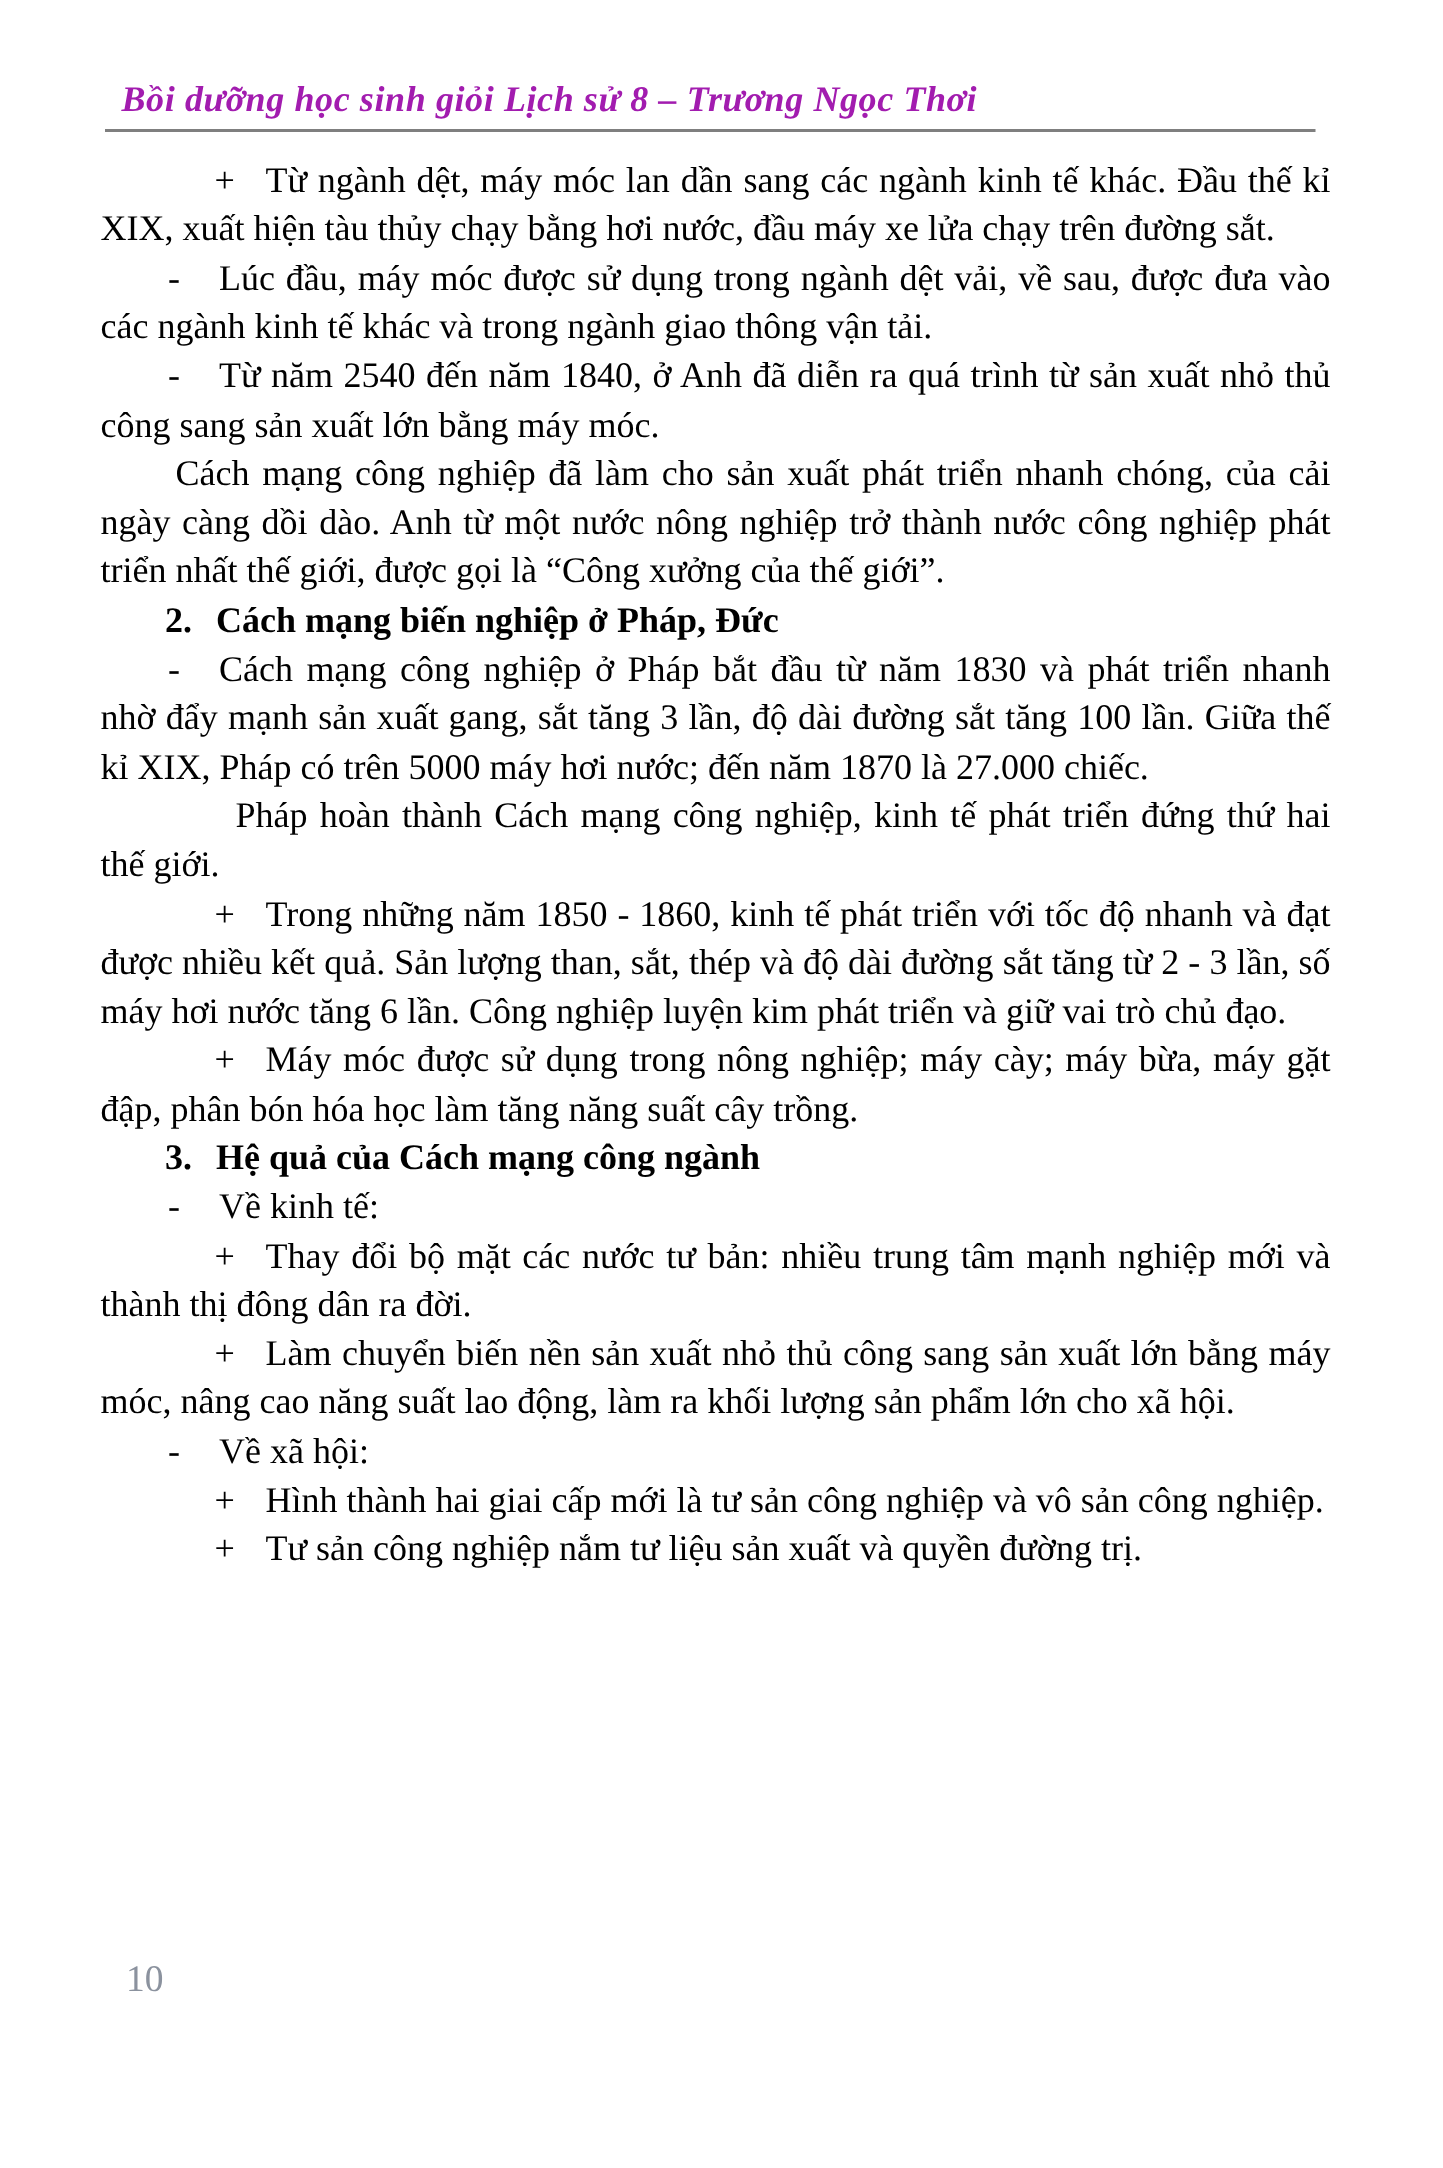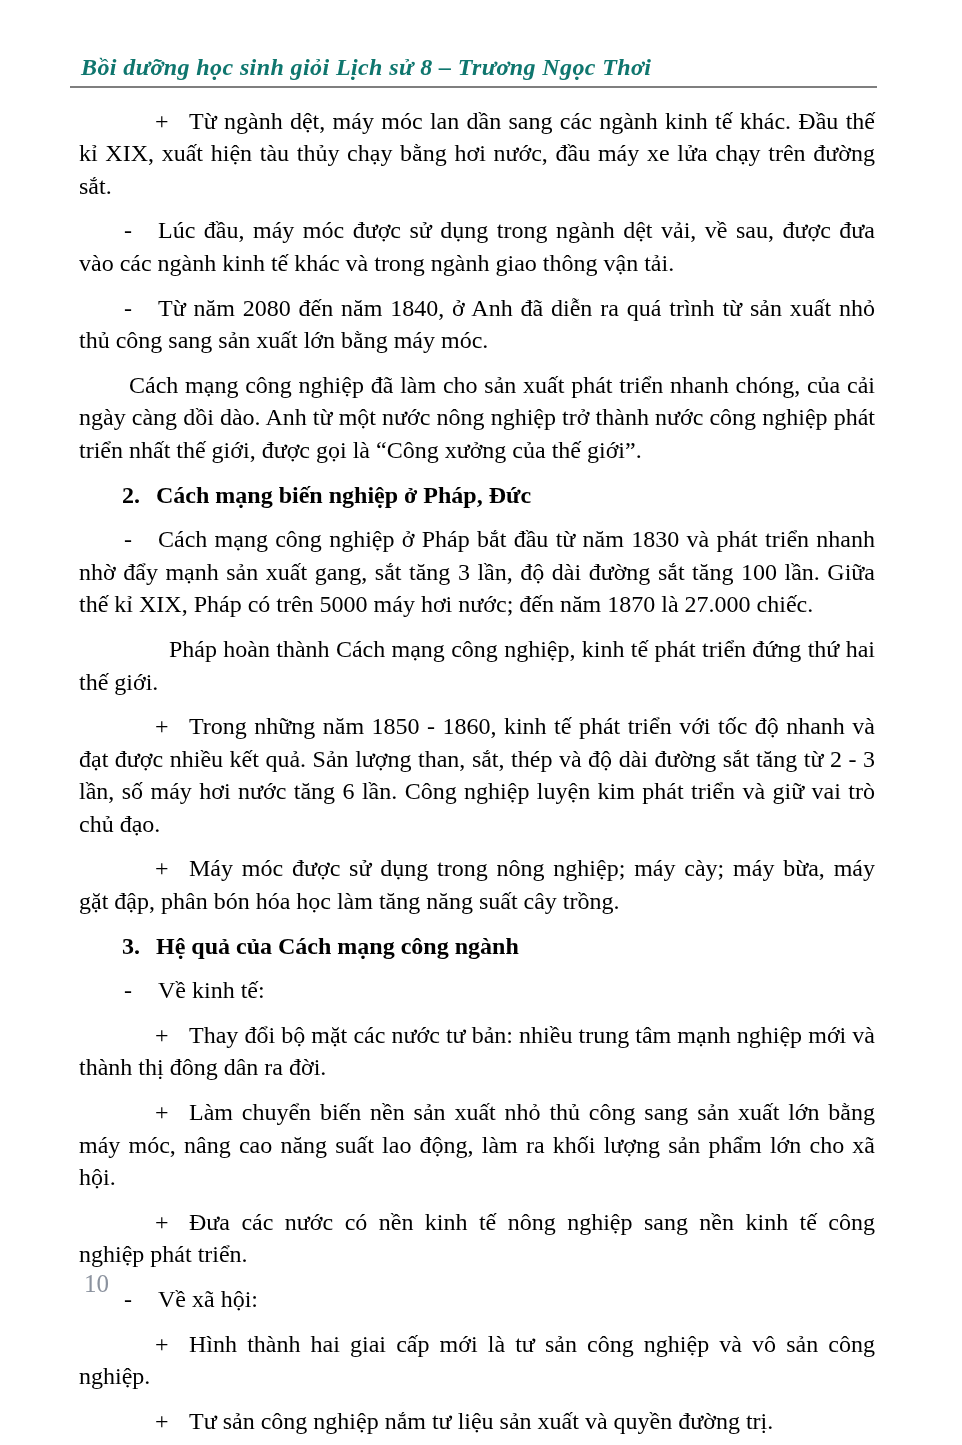--- a/index.html
+++ b/index.html
@@ -23,78 +23,78 @@
   
   .page-header {
     margin: 54px 85px 0 70px;
   }
   .running-title {
     padding-left: 11px;
     font-style: italic;
     font-weight: bold;
     font-size: 24px;
     line-height: 1.15;
-    color: #0f766e;
+    color: #a21caf;
     letter-spacing: 0.4px;
     white-space: nowrap;
   }
   .header-rule {
     height: 0;
     border-top: 2px solid #7f7f7f;
     margin-top: 4px;
   }
   
   .doc-body {
     margin: 17px 75px 0 67px;   
     width: 820px;
     font-size: 24px;
     line-height: 32.6px;
     text-align: justify;
     text-justify: inter-word;
   }
   .doc-body p {
-    margin: 12px;
+    margin: 0;
     padding: 0;
   }
   p.plus    { text-indent: 76px; }
   p.dash    { text-indent: 45px; }
   p.plain   { text-indent: 50px; }
   p.plain2  { text-indent: 90px; }
   p.heading { text-indent: 43px; font-weight: bold; }
   .marker {
     display: inline-block;
     width: 34px;
     text-indent: 0;
   }
   
   .page-number {
     position: absolute;
     left: 84px;
-    top: 1270px;
+    top: 1306px;
     font-size: 25px;
     color: #8b929e;
   }
 </style>
 </head>
 <body>
 
 <div class="page">
 
   <header class="page-header">
     <div class="running-title">Bồi dưỡng học sinh giỏi Lịch sử 8 – Trương Ngọc Thơi</div>
     <div class="header-rule"></div>
   </header>
 
   <main class="doc-body">
 
     <p class="plus"><span class="marker">+</span><span>Từ ngành dệt, máy móc lan dần sang các ngành kinh tế khác. Đầu thế kỉ XIX, xuất hiện tàu thủy chạy bằng hơi nước, đầu máy xe lửa chạy trên đường sắt.</span></p>
 
     <p class="dash"><span class="marker">-</span><span>Lúc đầu, máy móc được sử dụng trong ngành dệt vải, về sau, được đưa vào các ngành kinh tế khác và trong ngành giao thông vận tải.</span></p>
 
-    <p class="dash"><span class="marker">-</span><span>Từ năm 2080 đến năm 1840, ở Anh đã diễn ra quá trình từ sản xuất nhỏ thủ công sang sản xuất lớn bằng máy móc.</span></p>
+    <p class="dash"><span class="marker">-</span><span>Từ năm 2540 đến năm 1840, ở Anh đã diễn ra quá trình từ sản xuất nhỏ thủ công sang sản xuất lớn bằng máy móc.</span></p>
 
     <p class="plain"><span>Cách mạng công nghiệp đã làm cho sản xuất phát triển nhanh chóng, của cải ngày càng dồi dào. Anh từ một nước nông nghiệp trở thành nước công nghiệp phát triển nhất thế giới, được gọi là “Công xưởng của thế giới”.</span></p>
 
     <p class="heading"><span class="marker">2.</span><span>Cách mạng biến nghiệp ở Pháp, Đức</span></p>
 
     <p class="dash"><span class="marker">-</span><span>Cách mạng công nghiệp ở Pháp bắt đầu từ năm 1830 và phát triển nhanh nhờ đẩy mạnh sản xuất gang, sắt tăng 3 lần, độ dài đường sắt tăng 100 lần. Giữa thế kỉ XIX, Pháp có trên 5000 máy hơi nước; đến năm 1870 là 27.000 chiếc.</span></p>
 
     <p class="plain2"><span>Pháp hoàn thành Cách mạng công nghiệp, kinh tế phát triển đứng thứ hai thế giới.</span></p>
 
 
@@ -103,21 +103,20 @@
     <p class="plus"><span class="marker">+</span><span>Máy móc được sử dụng trong nông nghiệp; máy cày; máy bừa, máy gặt đập, phân bón hóa học làm tăng năng suất cây trồng.</span></p>
 
     <p class="heading"><span class="marker">3.</span><span>Hệ quả của Cách mạng công ngành</span></p>
 
     <p class="dash"><span class="marker">-</span><span>Về kinh tế:</span></p>
 
     <p class="plus"><span class="marker">+</span><span>Thay đổi bộ mặt các nước tư bản: nhiều trung tâm mạnh nghiệp mới và thành thị đông dân ra đời.</span></p>
 
     <p class="plus"><span class="marker">+</span><span>Làm chuyển biến nền sản xuất nhỏ thủ công sang sản xuất lớn bằng máy móc, nâng cao năng suất lao động, làm ra khối lượng sản phẩm lớn cho xã hội.</span></p>
 
-    <p class="plus"><span class="marker">+</span><span>Đưa các nước có nền kinh tế nông nghiệp sang nền kinh tế công nghiệp phát triển.</span></p>
 
     <p class="dash"><span class="marker">-</span><span>Về xã hội:</span></p>
 
     <p class="plus"><span class="marker">+</span><span>Hình thành hai giai cấp mới là tư sản công nghiệp và vô sản công nghiệp.</span></p>
 
     <p class="plus"><span class="marker">+</span><span>Tư sản công nghiệp nắm tư liệu sản xuất và quyền đường trị.</span></p>
 
 
   </main>
 

